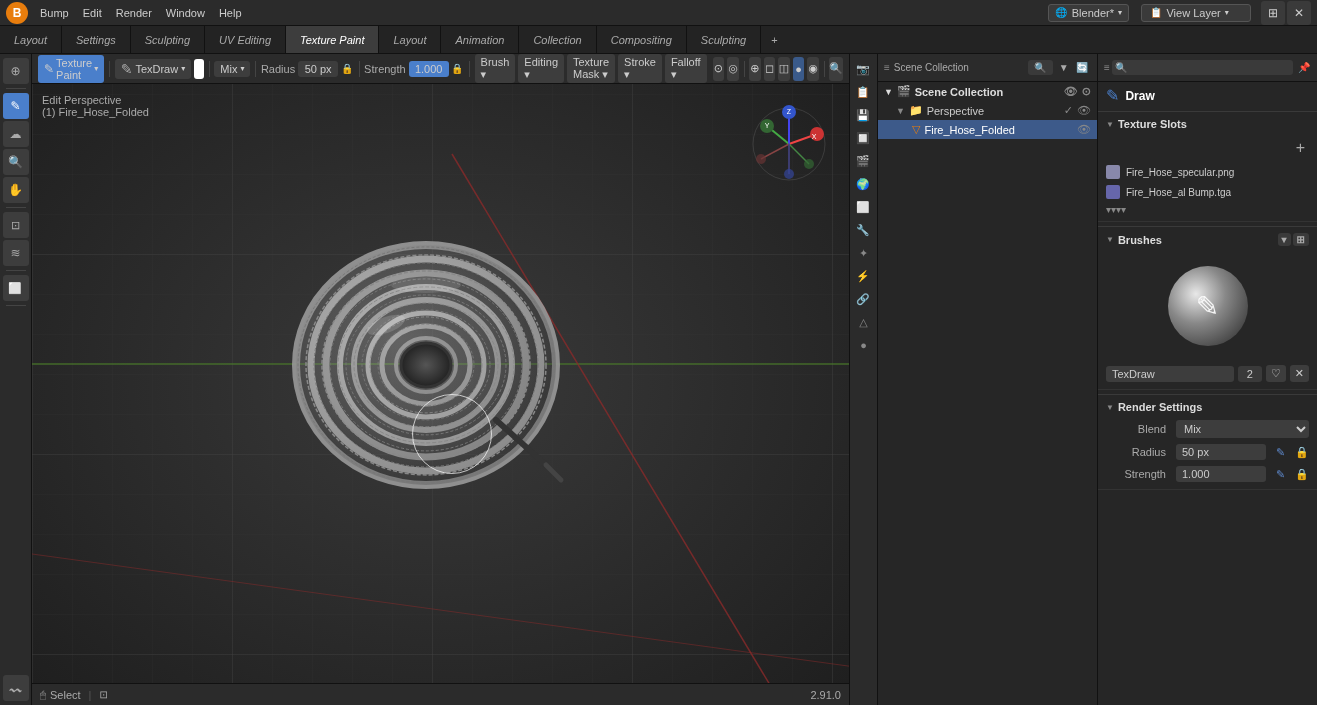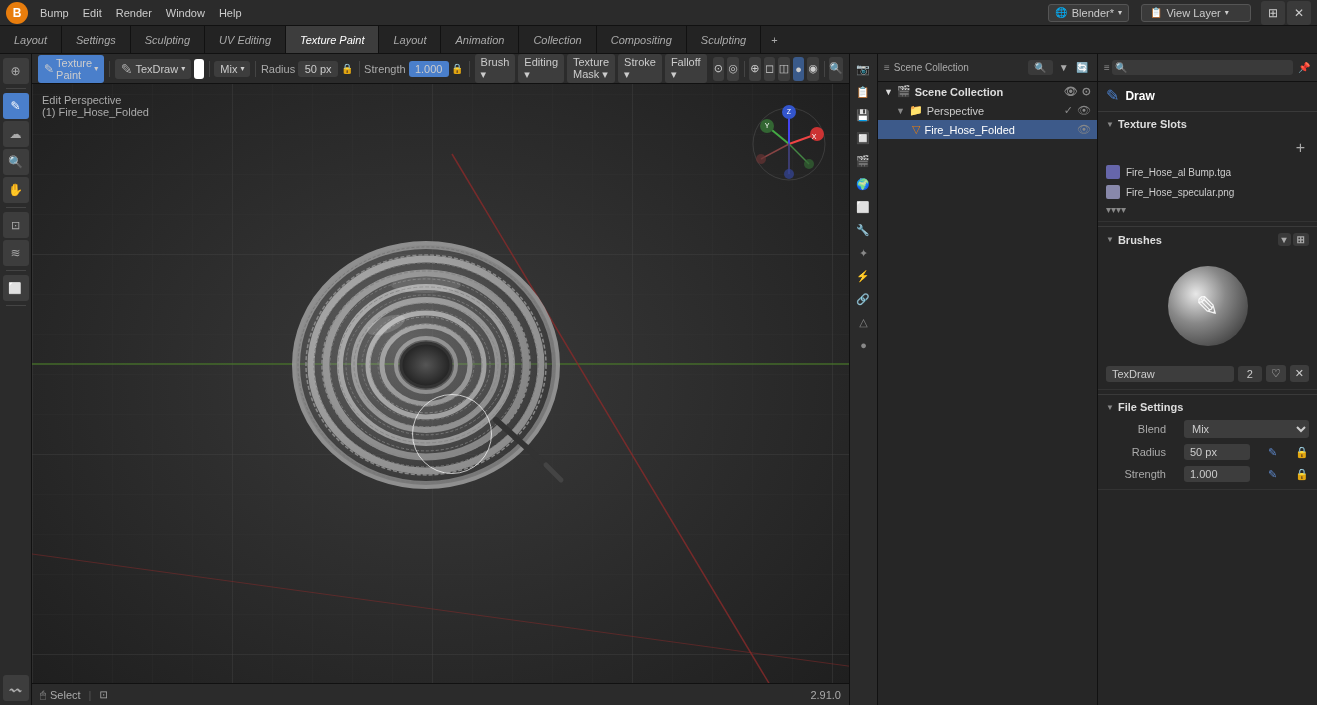--- a/index.html
+++ b/index.html
@@ -81,21 +81,21 @@
 
     
     .brush-preview { margin: 8px auto; width: 80px; height: 80px; border-radius: 50%; background: radial-gradient(circle at 35% 35%, #e8e8e8, #888 40%, #444 80%, #222); display: flex; align-items: center; justify-content: center; }
     .brush-icon-inner { color: white; font-size: 28px; opacity: 0.9; }
     .brush-name-row { padding: 3px 8px; display: flex; align-items: center; gap: 4px; }
     .brush-name-field { flex: 1; background: #3d3d3d; border-radius: 3px; padding: 2px 6px; color: #ccc; font-size: 11px; }
     .brush-num { background: #3a3a3a; border-radius: 3px; padding: 2px 6px; color: #ccc; font-size: 11px; min-width: 24px; text-align: center; }
     .brush-btn { background: #3d3d3d; border-radius: 3px; padding: 2px 5px; cursor: pointer; color: #ccc; }
 
     
-    .bs-row { padding: 3px 8px; display: flex; align-items: center; gap: 18px; font-size: 11px; }
+    .bs-row { padding: 3px 8px; display: flex; align-items: center; gap: 10px; font-size: 11px; }
     .bs-label { color: #aaa; min-width: 60px; text-align: right; font-size: 11px; }
     .bs-value { flex: 1; background: #3d3d3d; border-radius: 3px; padding: 2px 6px; color: #ccc; font-size: 11px; }
     .bs-edit { color: #5b84c4; cursor: pointer; font-size: 11px; }
 
     .chevron { font-size: 8px; }
 
     
     #full-right { display: flex; height: 100%; }
     #outliner-panel { width: 220px; background: #262626; border-left: 1px solid #111; display: flex; flex-direction: column; flex-shrink: 0; overflow: hidden; }
     #outliner-header { height: 28px; background: #2b2b2b; display: flex; align-items: center; padding: 0 6px; gap: 4px; border-bottom: 1px solid #111; flex-shrink: 0; }
@@ -455,26 +455,26 @@
             <span>Texture Slots</span>
           </div>
 
 
           <div class="tex-add-btn">
             <div style="flex:1;"></div>
             <div style="color:#aaa; font-size:16px; cursor:pointer; padding:2px 4px;">+</div>
           </div>
 
           <div class="tex-slot">
+            <div class="tex-color" style="background:#8888aa;"></div>
+            <span class="tex-name">Fire_Hose_specular.png</span>
+          </div>
+          <div class="tex-slot">
             <div class="tex-color" style="background:#6666aa;"></div>
             <span class="tex-name">Fire_Hose_al Bump.tga</span>
-          </div>
-          <div class="tex-slot">
-            <div class="tex-color" style="background:#8888aa;"></div>
-            <span class="tex-name">Fire_Hose_specular.png</span>
           </div>
 
           <div style="padding: 2px 8px; color:#888; font-size:10px;">▾▾▾▾</div>
 
         </div>
 
         <div class="divider-line"></div>
 
         <div class="prop-section">
           <div class="prop-section-header" style="display:flex; align-items:center; justify-content:space-between;">
@@ -500,21 +500,21 @@
             <div class="brush-btn">♡</div>
             <div class="brush-btn">✕</div>
           </div>
         </div>
 
         <div class="divider-line"></div>
 
         <div class="prop-section">
           <div class="prop-section-header">
             <span class="section-triangle">▼</span>
-            <span>File Settings</span>
+            <span>Render Settings</span>
           </div>
 
           <div class="bs-row">
             <span class="bs-label">Blend</span>
             <select class="prop-value-select">
               <option>Mix</option>
               <option>Add</option>
               <option>Multiply</option>
             </select>
           </div>

